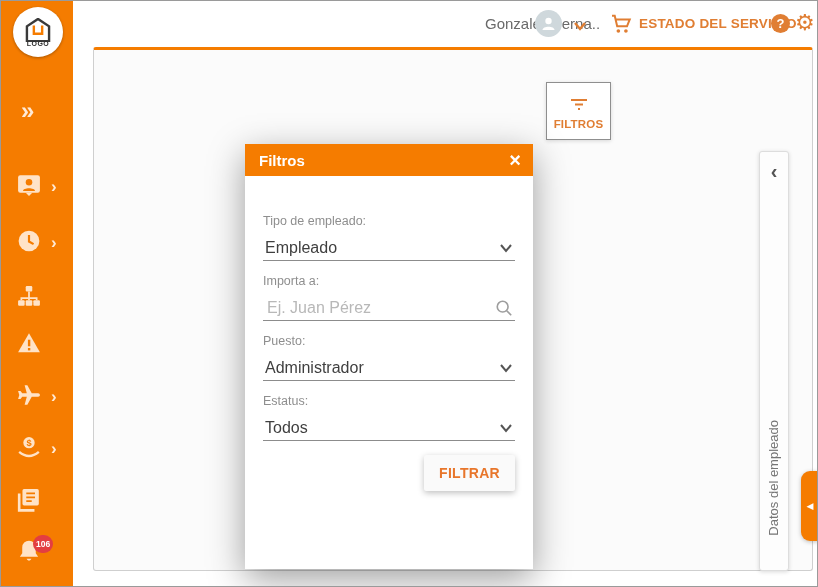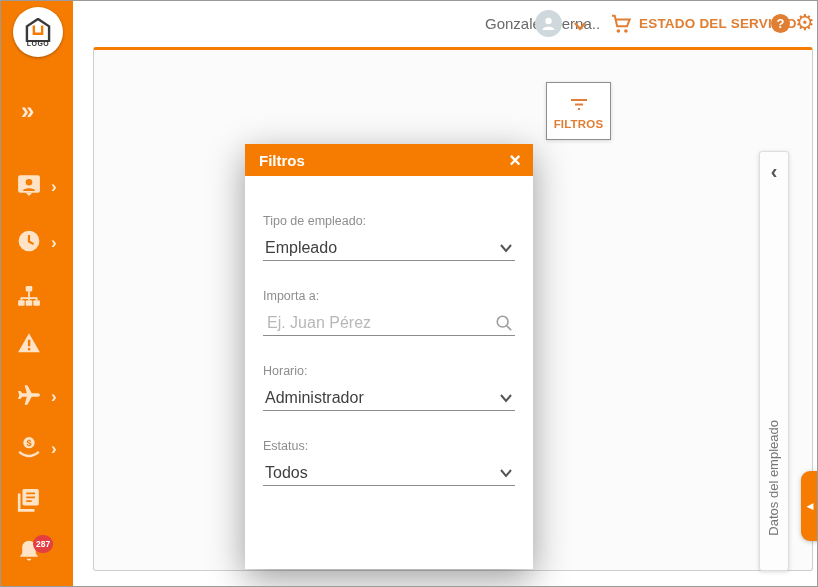--- a/index.html
+++ b/index.html
@@ -92,21 +92,21 @@
     border-radius:9px 0 0 9px;z-index:4;display:flex;align-items:center;justify-content:center;box-shadow:0 1px 4px rgba(0,0,0,.25);}
   .side-tab span{color:#fff;font-size:9px;}
 
   
   .modal{position:absolute;left:244px;top:143px;width:288px;height:425px;background:#fff;z-index:30;
     box-shadow:0 10px 34px rgba(0,0,0,.38);}
   .modal-head{height:32px;background:var(--primary,#F57C00);display:flex;align-items:center;justify-content:space-between;padding:0 12px 0 14px;}
   .modal-title{color:#fff;font-size:15px;font-weight:700;}
   .modal-close{color:#fff;font-size:20px;font-weight:700;line-height:20px;cursor:pointer;}
   .modal-body{padding:38px 18px 0;}
-  .fgroup{margin-bottom:28px;}
+  .fgroup{margin-bottom:13px;}
   .flabel{font-size:12.5px;color:#8e8e8e;margin-bottom:7px;}
   .fvalue{display:flex;align-items:center;justify-content:space-between;height:26px;border-bottom:1px solid #8c8c8c;
     font-size:16px;color:#3f3f3f;padding:0 2px;}
   .fvalue input{border:none;outline:none;flex:1;font-size:16px;color:#3f3f3f;background:transparent;min-width:0;}
   .fvalue input::placeholder{color:#b8b8b8;}
   .filtrar-row{display:flex;justify-content:flex-end;margin-top:14px;}
   .filtrar-btn{background:#fafafa;border:none;box-shadow:0 2px 6px rgba(0,0,0,.25);color:#E8762B;font-weight:700;
     font-size:14px;padding:10px 15px;border-radius:2px;cursor:pointer;letter-spacing:.3px;}
 </style>
 </head>
@@ -375,21 +375,21 @@
     </div>
 
     <div class="side-item" style="top:538px;">
       <span class="side-icon">
         <svg width="24" height="24" viewBox="0 0 22 22">
             <path d="M11 1.5a6.2 6.2 0 0 1 6.2 6.2v5.4l2.2 3.2H2.6l2.2-3.2V7.7A6.2 6.2 0 0 1 11 1.5z" fill="#FFE3C7"></path>
           <path d="M8.8 18.2a2.3 2.3 0 0 0 4.4 0z" fill="#FFE3C7"></path>
           </svg>
       </span>
     </div>
-    <span class="badge">287</span>
+    <span class="badge">106</span>
   </div>
 
   <div class="modal">
     <div class="modal-head">
       <span class="modal-title">Filtros</span>
       <span class="modal-close">×</span>
     </div>
     <div class="modal-body">
 
       <div class="fgroup">
@@ -407,21 +407,21 @@
         <div class="fvalue">
           <input type="text" placeholder="Ej. Juan Pérez" style="">
           <svg width="18" height="18" viewBox="0 0 20 20">
             <circle cx="8.5" cy="8.5" r="6" fill="none" stroke="#9e9e9e" stroke-width="1.8"></circle>
             <line x1="13" y1="13" x2="18" y2="18" stroke="#9e9e9e" stroke-width="1.8"></line>
             </svg>
         </div>
       </div>
 
       <div class="fgroup">
-        <div class="flabel">Horario:</div>
+        <div class="flabel">Puesto:</div>
         <div class="fvalue">
           <span>Administrador</span>
           <svg width="14" height="10" viewBox="0 0 14 10">
             <polyline points="2,2 7,8 12,2" fill="none" stroke="#555" stroke-width="2"></polyline>
             </svg>
         </div>
       </div>
 
       <div class="fgroup">
       </div>
@@ -429,16 +429,19 @@
       <div class="fgroup">
         <div class="flabel">Estatus:</div>
         <div class="fvalue">
           <span>Todos</span>
           <svg width="14" height="10" viewBox="0 0 14 10">
             <polyline points="2,2 7,8 12,2" fill="none" stroke="#555" stroke-width="2"></polyline>
             </svg>
         </div>
       </div>
 
+      <div class="filtrar-row">
+        <button class="filtrar-btn">FILTRAR</button>
+      </div>
     </div>
   </div>
 
 </div>
 
 </body></html>

